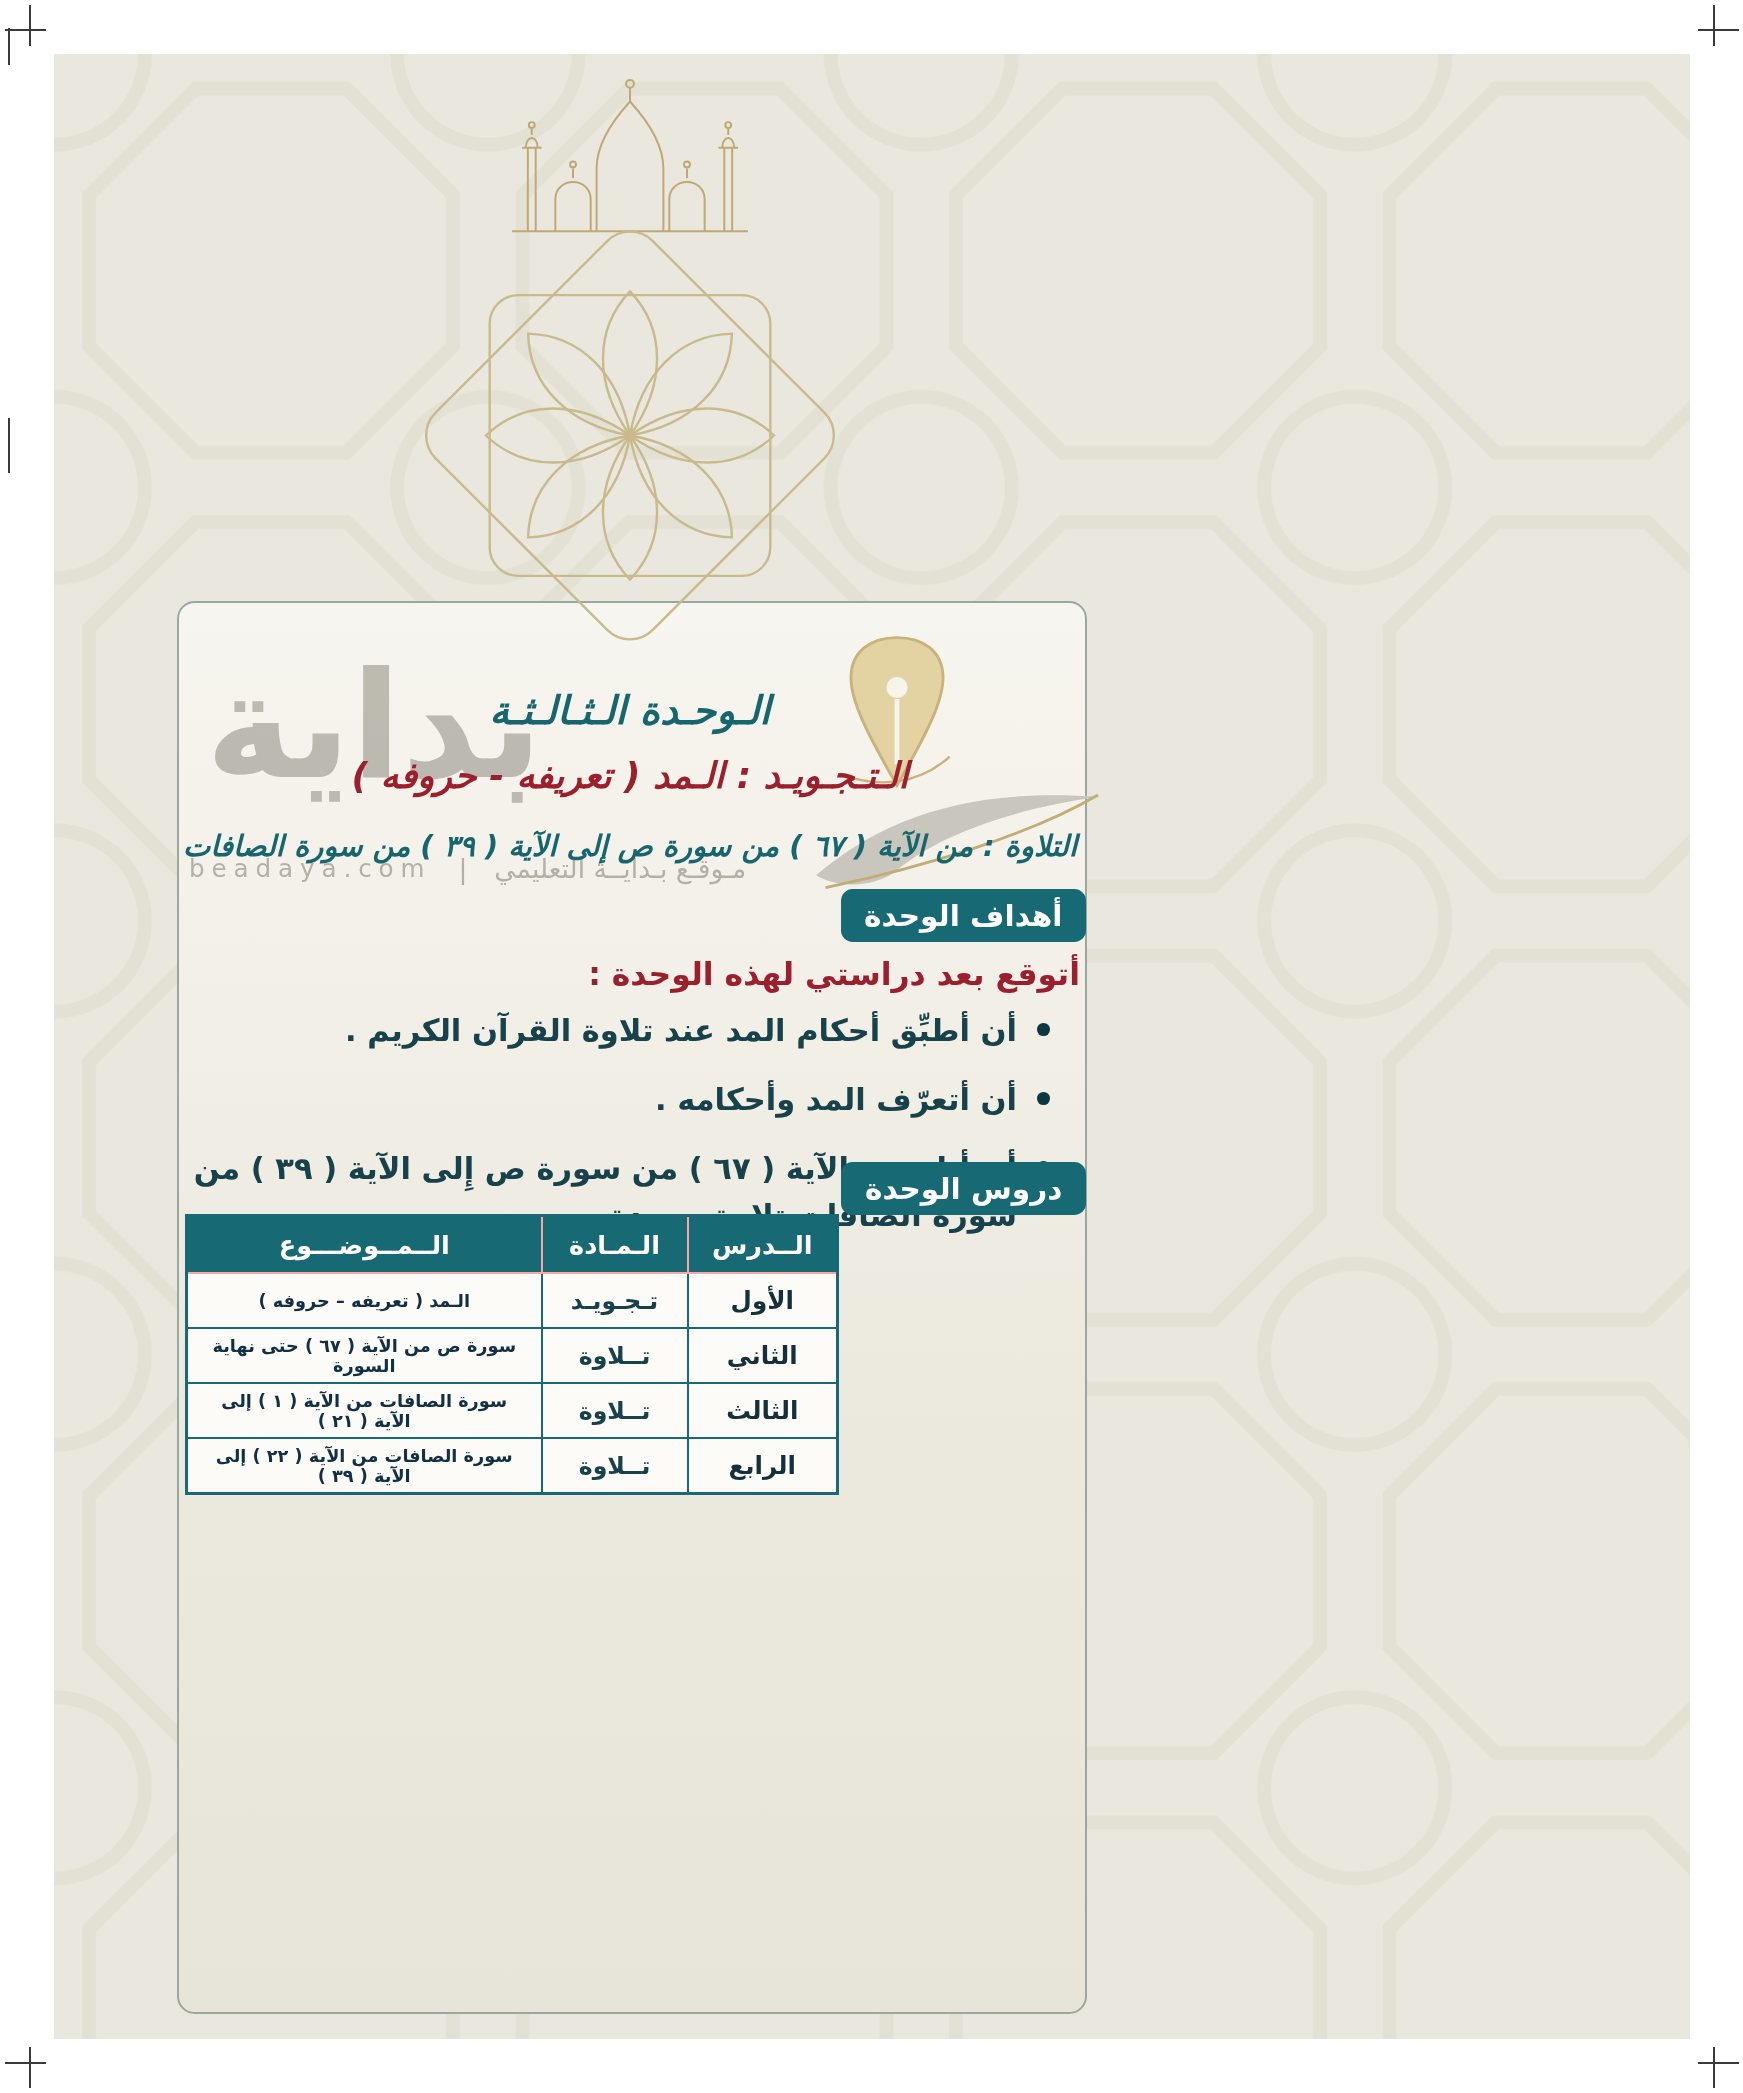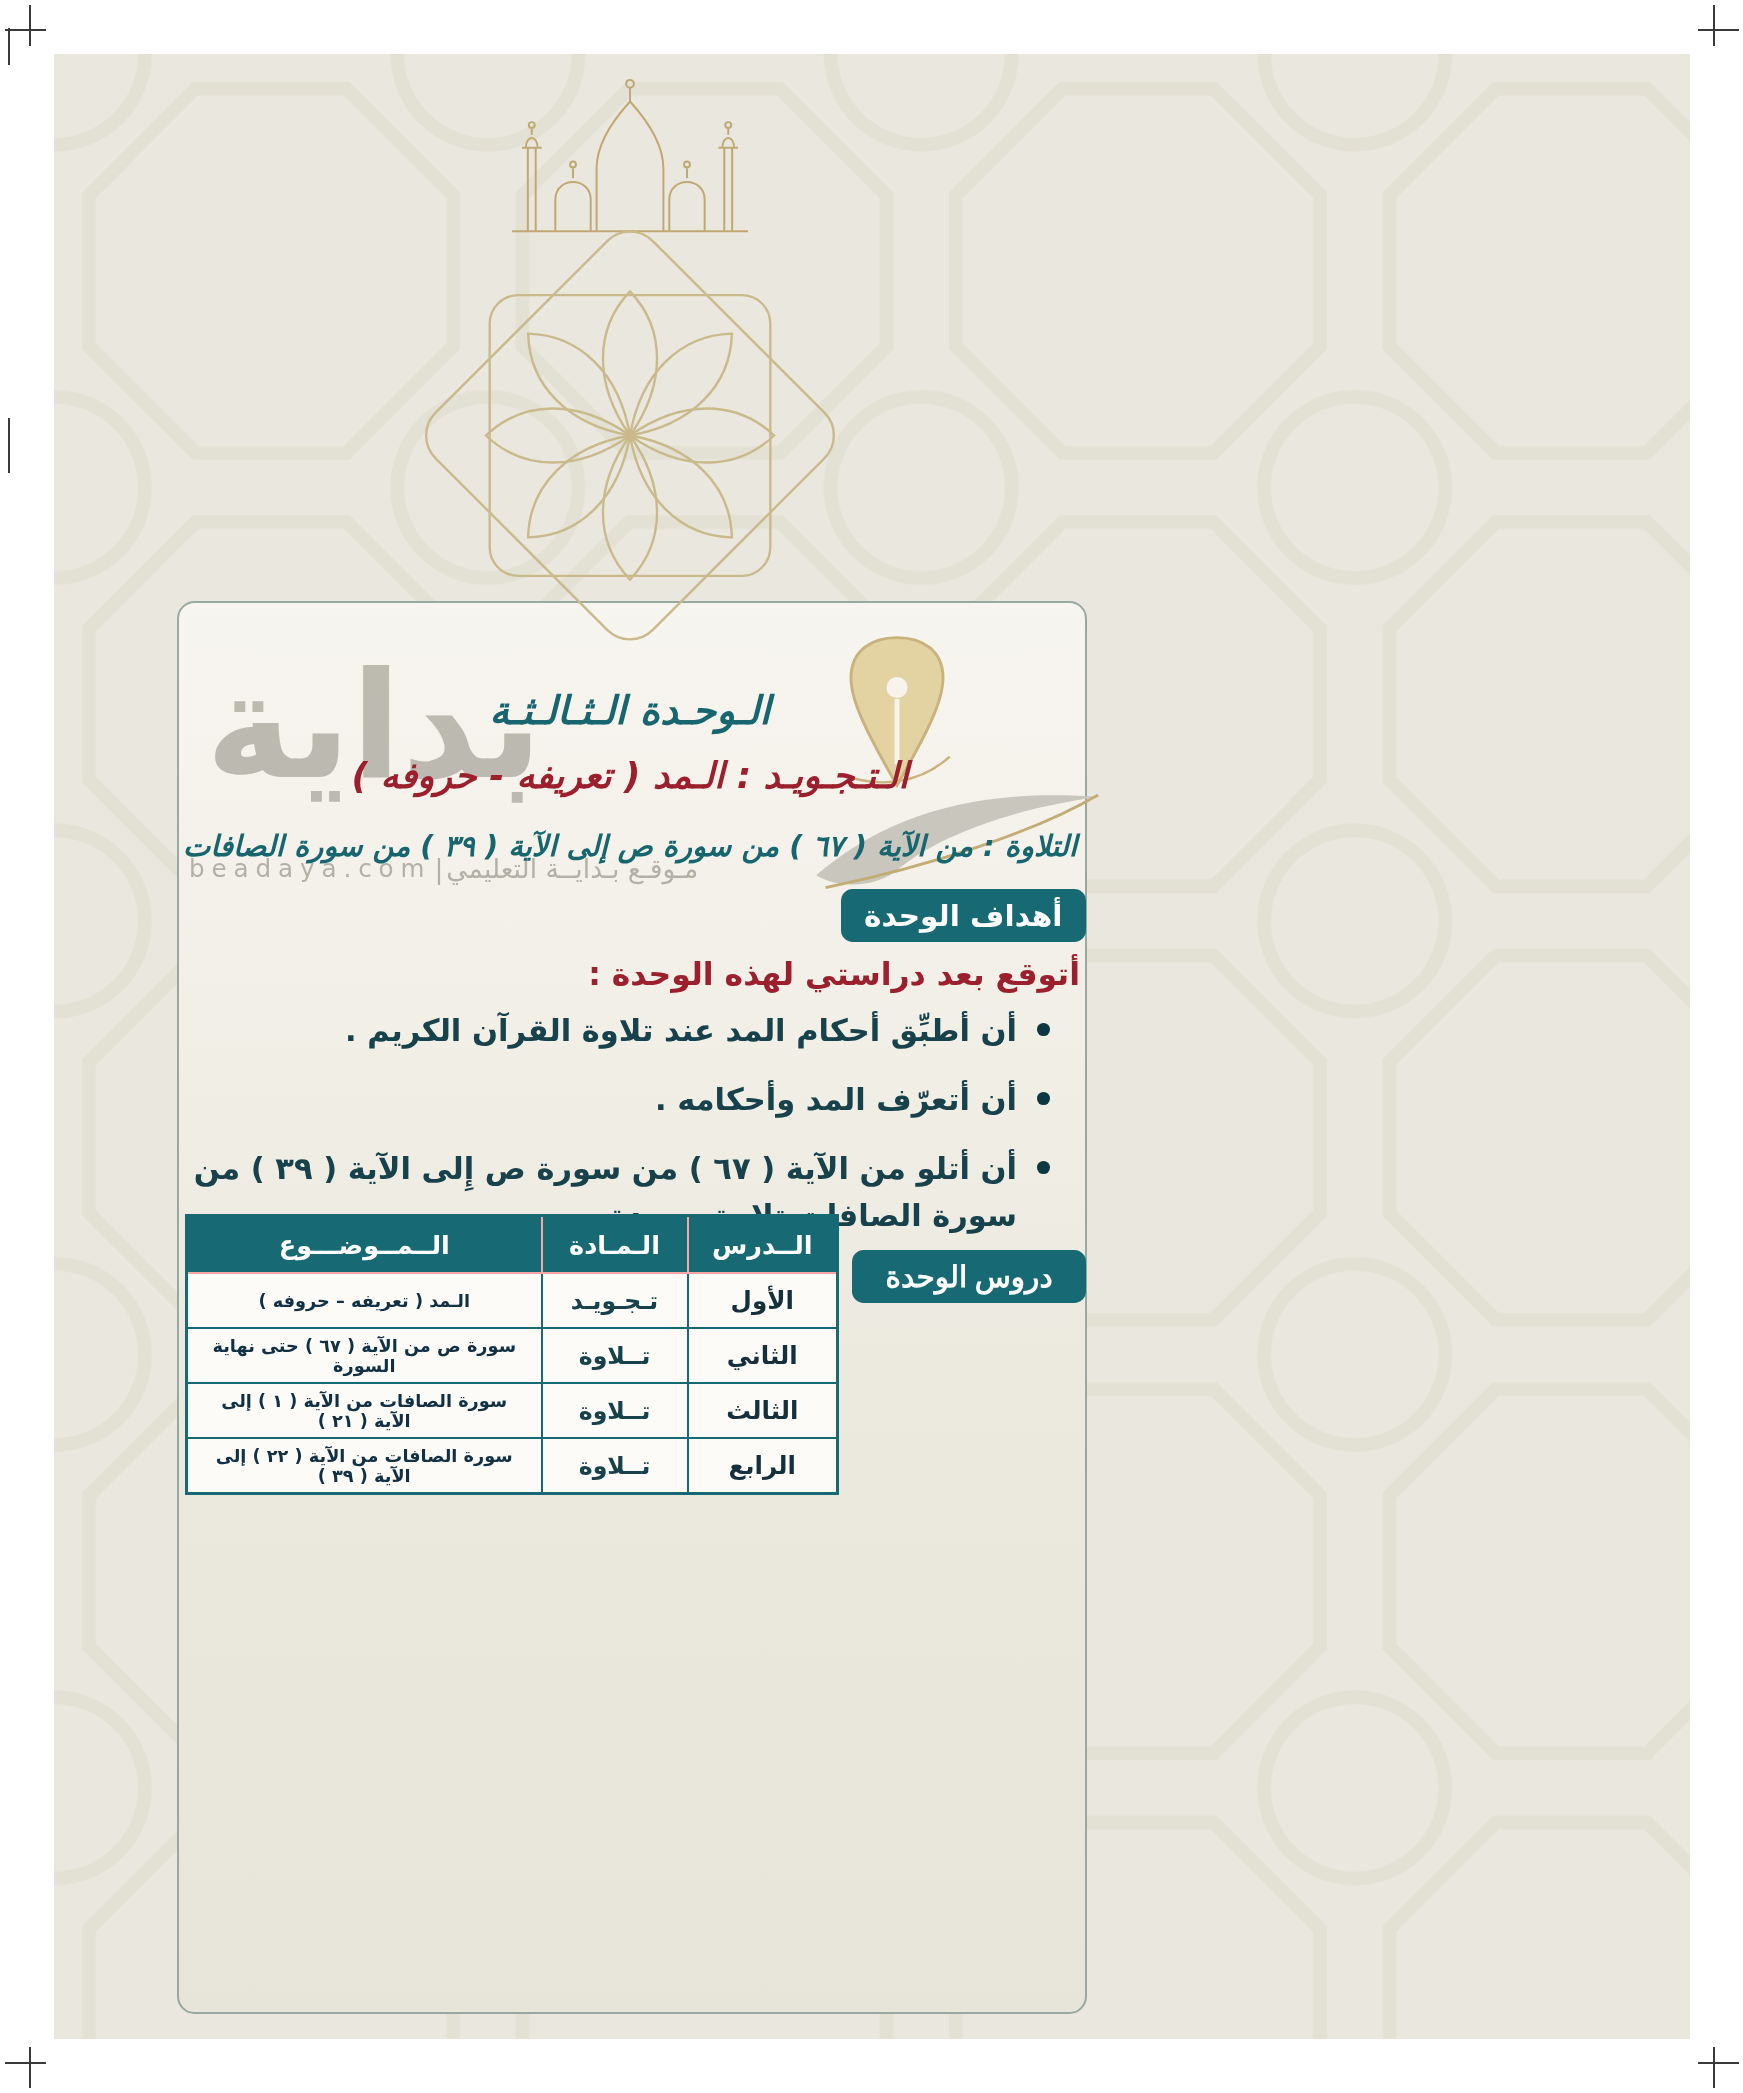--- a/index.html
+++ b/index.html
@@ -27,40 +27,40 @@
   #rosette-svg{position:absolute;left:382px;top:189px;width:496px;height:493px;}
   #pen-svg{position:absolute;left:839px;top:630px;width:116px;height:163px;}
   #swoosh-svg{position:absolute;left:810px;top:776px;width:296px;height:123px;}
   
   #watermark-word{
     position:absolute;left:177px;top:630px;width:394px;height:246px;
     font-size:148px;font-weight:bold;color:#bab7ad;text-align:center;
     direction:rtl;line-height:1.3;opacity:.95;
   }
   #watermark-domain{
-    position:absolute;left:189px;top:853px;display:flex;gap:3px;align-items:center;
+    position:absolute;left:189px;top:853px;display:flex;gap:27px;align-items:center;
     color:#b3b0a6;
   }
   #watermark-domain .latin{font-size:24.6px;letter-spacing:6.9px;}
   #watermark-domain .pipe{font-size:26.6px;}
   #watermark-domain .ar{font-size:26.6px;direction:rtl;}
   
   .center-line{position:absolute;left:177px;width:906px;text-align:center;direction:rtl;font-weight:bold;font-style:italic;}
   #unit-title{top:688px;font-size:39px;color:#17666f;}
   #subject-line{top:755px;font-size:36px;color:#9c1f2d;}
   #tilawah-line{top:829px;left:172px;width:916px;font-size:29px;color:#17666f;}
   
   .badge{
     position:absolute;height:53px;min-width:234px;padding:0 23.6px;
     background:#176a73;color:#ffffff;border-radius:11.8px;
     display:flex;align-items:center;justify-content:center;
     font-size:29.6px;font-weight:bold;direction:rtl;box-sizing:border-box;
   }
   #objectives-badge{right:658px;top:889px;}
-  #lessons-badge{right:658px;top:1250px;font-family:Liberation Serif, serif;}
+  #lessons-badge{right:658px;top:1162px;}
   
   #objectives-intro{
     position:absolute;right:664px;top:956px;direction:rtl;
     font-size:31.5px;font-weight:bold;color:#9c1f2d;
   }
   #objectives-list{
     position:absolute;right:690px;top:1007px;width:867px;direction:rtl;
     list-style:none;margin:0;padding:0;
   }
   #objectives-list li{

